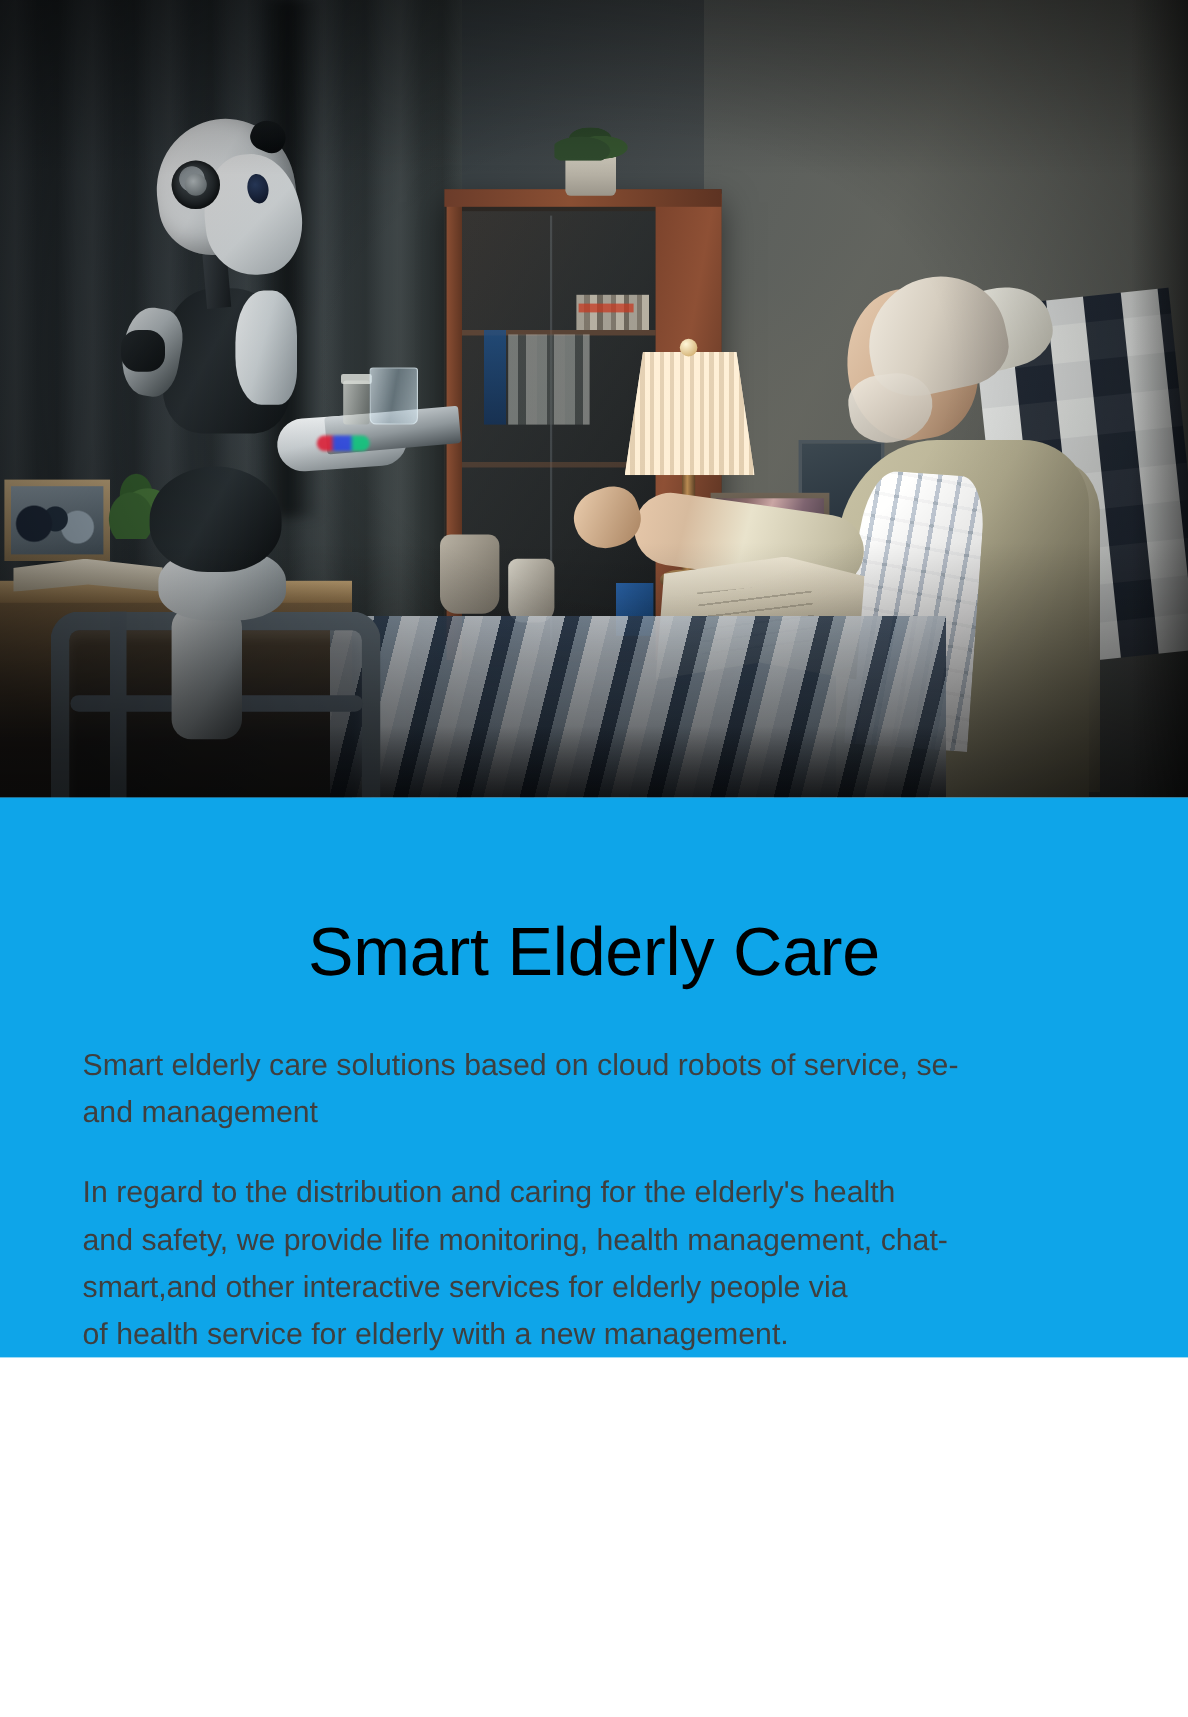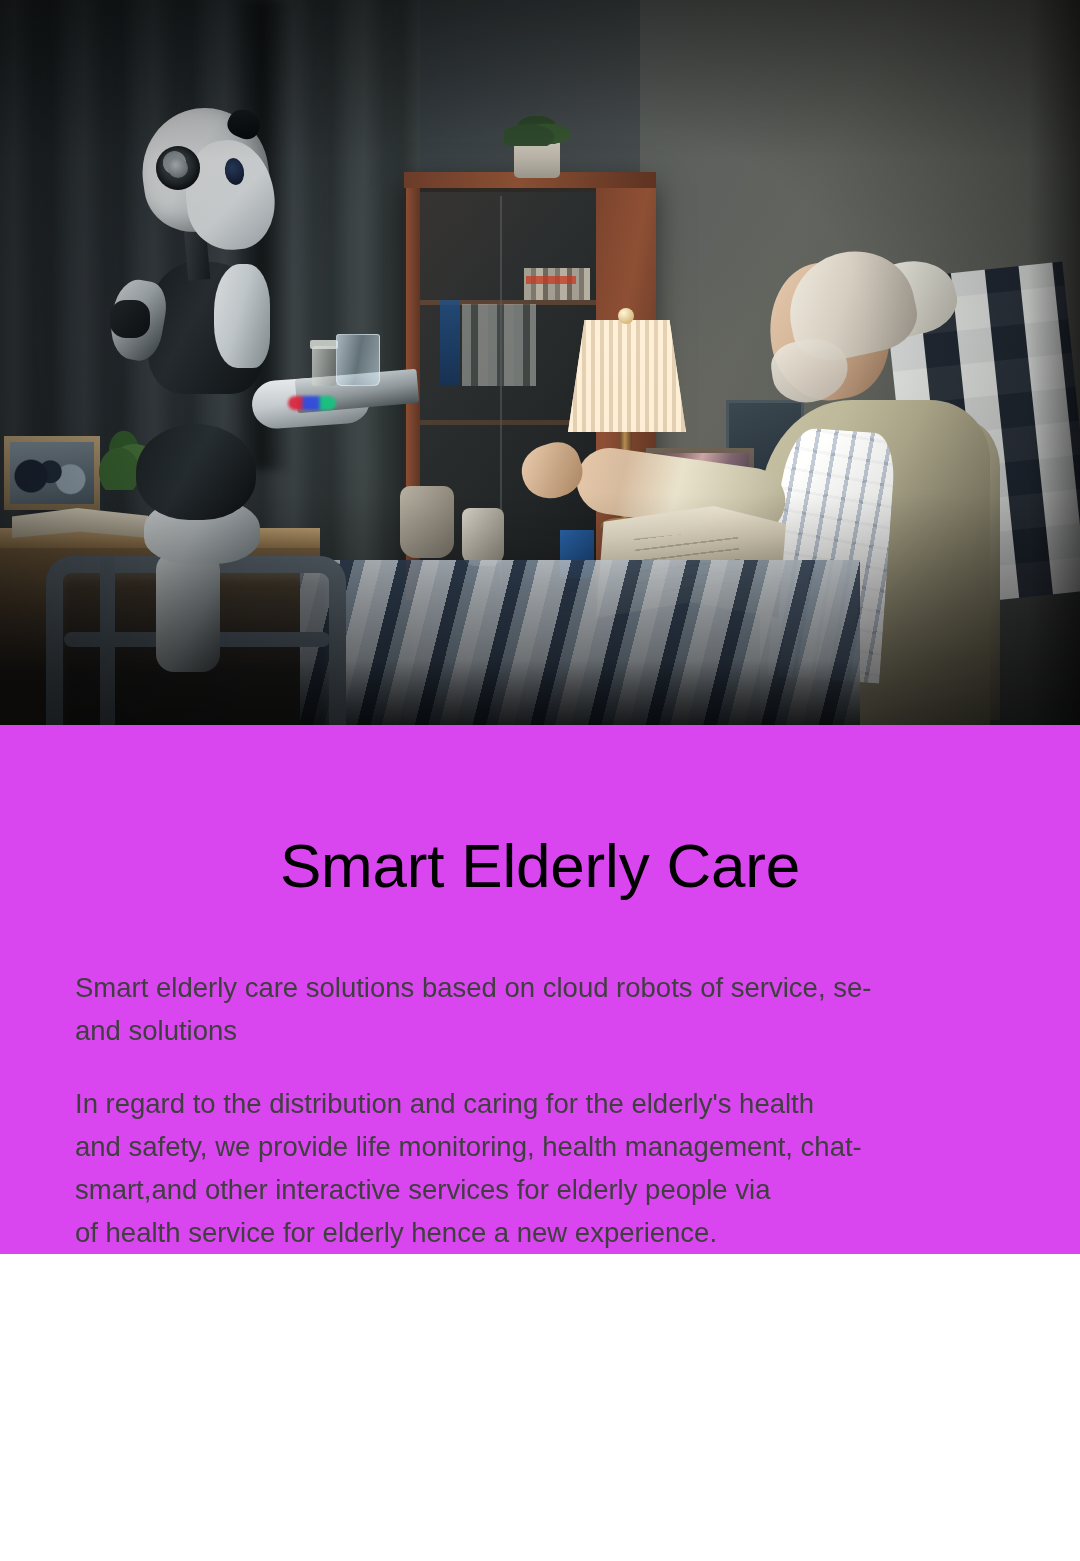--- a/index.html
+++ b/index.html
@@ -602,21 +602,21 @@
     background:
       radial-gradient(ellipse 700px 520px at 54% 46%, rgba(0,0,0,0) 40%, rgba(0,0,0,0.46) 100%),
       linear-gradient(180deg, rgba(0,0,0,0.34) 0%, rgba(0,0,0,0) 22%, rgba(0,0,0,0) 68%, rgba(0,0,0,0.52) 100%);
     pointer-events: none;
   }
 
   
   .content {
     position: relative;
     width: 1080px;
-    background: #d946ef;
+    background: #0ea5e9;
   }
   .title {
     margin: 0;
     padding-top: 108px;
     text-align: center;
     font-size: 62px;
     font-weight: 400;
     line-height: 1.05;
     color: #000000;
     letter-spacing: -0.2px;
@@ -629,21 +629,21 @@
   .para {
     margin: 0 0 30px 0;
     font-size: 27.5px;
     line-height: 43px;
     color: #3f3f3f;
     font-family: "Liberation Sans", sans-serif;
     font-weight: 400;
     max-width: 940px;
   }
   .para.first {
-    margin-top: 68px;
+    margin-top: 48px;
   }
   .para.second {
     margin-bottom: 0;
   }
   .para .ln { display: block; }
 </style>
 </head>
 <body>
 
 <div class="page">
@@ -736,26 +736,26 @@
   </div>
 
   <div class="content">
 
     <h1 class="title">Smart Elderly Care</h1>
 
     <div class="body-block">
 
       <p class="para first">
         <span class="ln">Smart elderly care solutions based on cloud robots of service, se-</span>
-        <span class="ln">and solutions</span>
+        <span class="ln">and management</span>
       </p>
 
       <p class="para second">
         <span class="ln">In regard to the distribution and caring for the elderly's health</span>
         <span class="ln">and safety, we provide life monitoring, health management, chat-</span>
         <span class="ln">smart,and other interactive services for elderly people via</span>
-        <span class="ln">of health service for elderly hence a new experience.</span>
+        <span class="ln">of health service for elderly with a new management.</span>
       </p>
 
     </div>
   </div>
 
 </div>
 
 </body></html>

